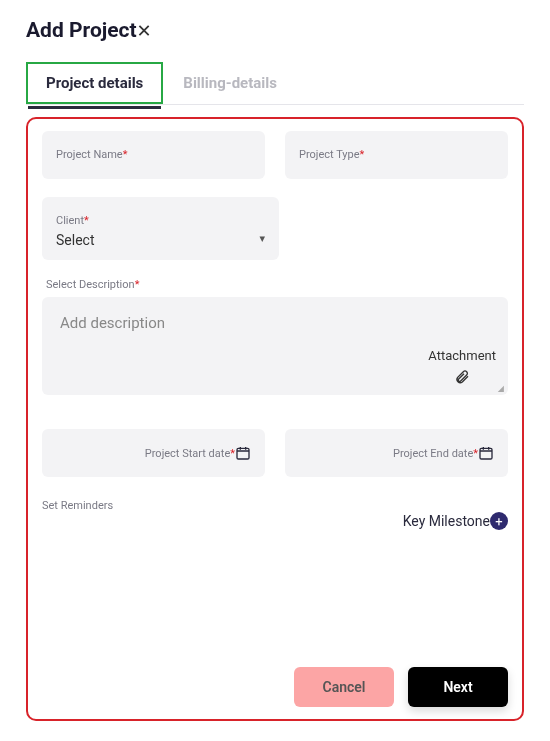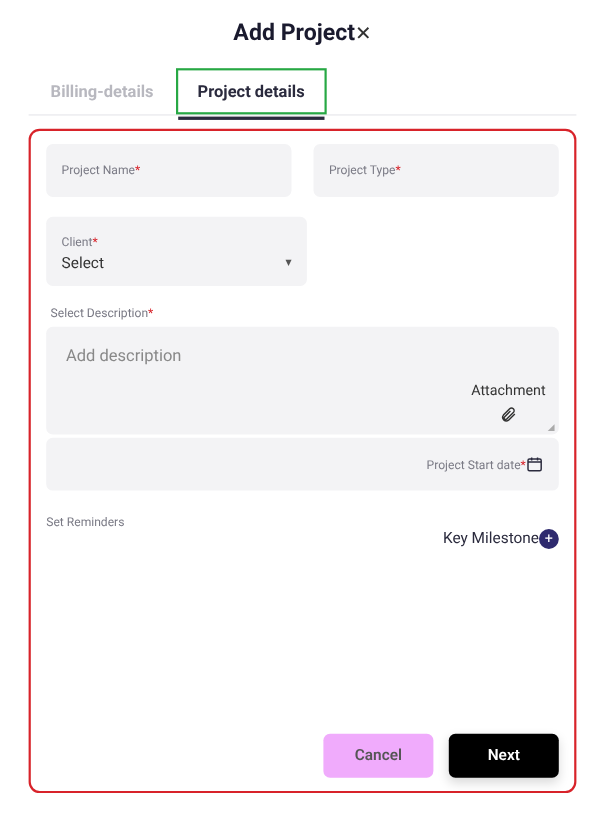--- a/index.html
+++ b/index.html
@@ -1,61 +1,61 @@
 <!DOCTYPE html>
 <html><head>
 <meta charset="utf-8">
 <style>
   * { box-sizing: border-box; margin: 0; padding: 0; font-family: -apple-system, BlinkMacSystemFont, "Segoe UI", Roboto, sans-serif; }
   body { width: 550px; height: 741px; background: #fff; position: relative; }
   .modal { padding: 18px 26px 20px 26px; height: 100%; display: flex; flex-direction: column; }
-  .header { display: flex; justify-content: center; align-items: center; margin-bottom: 20px; }
+  .header { display: flex; justify-content: flex-start; align-items: center; margin-bottom: 20px; }
   .title { font-size: 21px; font-weight: 700; color: #1a1a2e; }
   .close { font-size: 18px; color: #333; cursor: pointer; background: none; border: none; }
   .tabs { display: flex; border-bottom: 1px solid #e5e5ea; }
   .tab { padding: 10px 18px; font-size: 15px; font-weight: 700; color: #b8b8bf; cursor: pointer; position: relative; border: 2px solid transparent; }
   .tab.active { color: #2a2a3d; border: 2px solid #27a844; }
   .tab.active::after { content: ""; position: absolute; left: 0; right: 0; bottom: -7px; height: 3px; background: #2a2a3d; }
   .form-area { flex: 1; margin-top: 12px; border: 2px solid #d8232a; border-radius: 10px; padding: 12px 14px; display: flex; flex-direction: column; }
   .row { display: flex; gap: 20px; margin-bottom: 18px; }
   .field { flex: 1; background: #f3f3f5; border-radius: 6px; padding: 12px 14px; min-height: 48px; position: relative; }
   .field-label { font-size: 11px; color: #7a7a85; }
   .req { color: #d8232a; }
   .select-val { display: flex; justify-content: space-between; align-items: flex-start; margin-top: 4px; font-size: 14px; color: #333; }
   .chev { font-size: 11px; color: #555; }
   .desc-label { font-size: 11px; color: #7a7a85; padding: 0 4px 6px 4px; }
-  .desc-box { background: #f3f3f5; border-radius: 6px; padding: 16px 18px; min-height: 98px; position: relative; margin-bottom: 3px; }
+  .desc-box { background: #f3f3f5; border-radius: 6px; padding: 16px 18px; min-height: 98px; position: relative; margin-bottom: 34px; }
   .desc-placeholder { color: #888; font-size: 15px; }
   .attach { position: absolute; right: 12px; bottom: 10px; display: flex; align-items: center; gap: 6px; font-size: 13px; color: #333; flex-direction: column; }
   .resize { position: absolute; right: 4px; bottom: 2px; font-size: 8px; color: #aaa; }
   .date-field { display: flex; justify-content: flex-end; align-items: center; }
   .cal-icon { font-size: 15px; color: #2a2a3d; }
   .reminders-label { font-size: 11px; color: #7a7a85; margin-top: 4px; }
   .milestone-row { display: flex; justify-content: flex-end; align-items: center; margin-top: 0; }
   .milestone-text { font-size: 14px; color: #2a2a3d; }
   .plus-btn { width: 18px; height: 18px; border-radius: 50%; background: #2e2a6e; color: #fff; display: flex; align-items: center; justify-content: center; font-size: 13px; cursor: pointer; border: none; }
   .spacer { flex: 1; }
   .footer { display: flex; justify-content: flex-end; gap: 14px; padding-top: 6px; }
   .btn { min-width: 100px; padding: 12px 22px; border-radius: 6px; font-size: 14px; font-weight: 600; cursor: pointer; border: none; }
-  .btn-cancel { background: #f0abfc; color: #555; }
+  .btn-cancel { background: #fca5a5; color: #555; }
   .btn-next { background: #000000; color: #fff; box-shadow: 0 4px 10px rgba(0,0,0,0.15); }
   svg.ico { width: 16px; height: 16px; }
 </style>
 </head>
 <body>
 
 <div class="modal">
   <div class="header">
     <h1 class="title">Add Project</h1>
     <button class="close">✕</button>
   </div>
 
   <div class="tabs">
+    <div class="tab active">Project details</div>
     <div class="tab">Billing-details</div>
-    <div class="tab active">Project details</div>
   </div>
 
   <div class="form-area">
 
     <div class="row">
       <div class="field">
         <span class="field-label"><span>Project Name</span><span class="req">*</span></span>
       </div>
       <div class="field">
         <span class="field-label"><span>Project Type</span><span class="req">*</span></span>
@@ -88,20 +88,27 @@
     </div>
 
     <div class="row">
       <div class="field date-field">
         <span class="field-label"><span>Project Start date</span><span class="req">*</span></span>
         <svg class="ico cal-icon" viewBox="0 0 24 24" fill="none" stroke="#2a2a3d" stroke-width="2">
             <rect x="3" y="5" width="18" height="16" rx="2"></rect>
             <path d="M3 9h18M8 3v4M16 3v4"></path>
           </svg>
       </div>
+      <div class="field date-field">
+        <span class="field-label"><span>Project End date</span><span class="req">*</span></span>
+        <svg class="ico cal-icon" viewBox="0 0 24 24" fill="none" stroke="#2a2a3d" stroke-width="2">
+            <rect x="3" y="5" width="18" height="16" rx="2"></rect>
+            <path d="M3 9h18M8 3v4M16 3v4"></path>
+          </svg>
+      </div>
     </div>
 
     <div class="reminders-label">Set Reminders</div>
     <div class="milestone-row">
       <span class="milestone-text">Key Milestone</span>
       <button class="plus-btn">
         <span>+</span>
       </button>
     </div>
 

